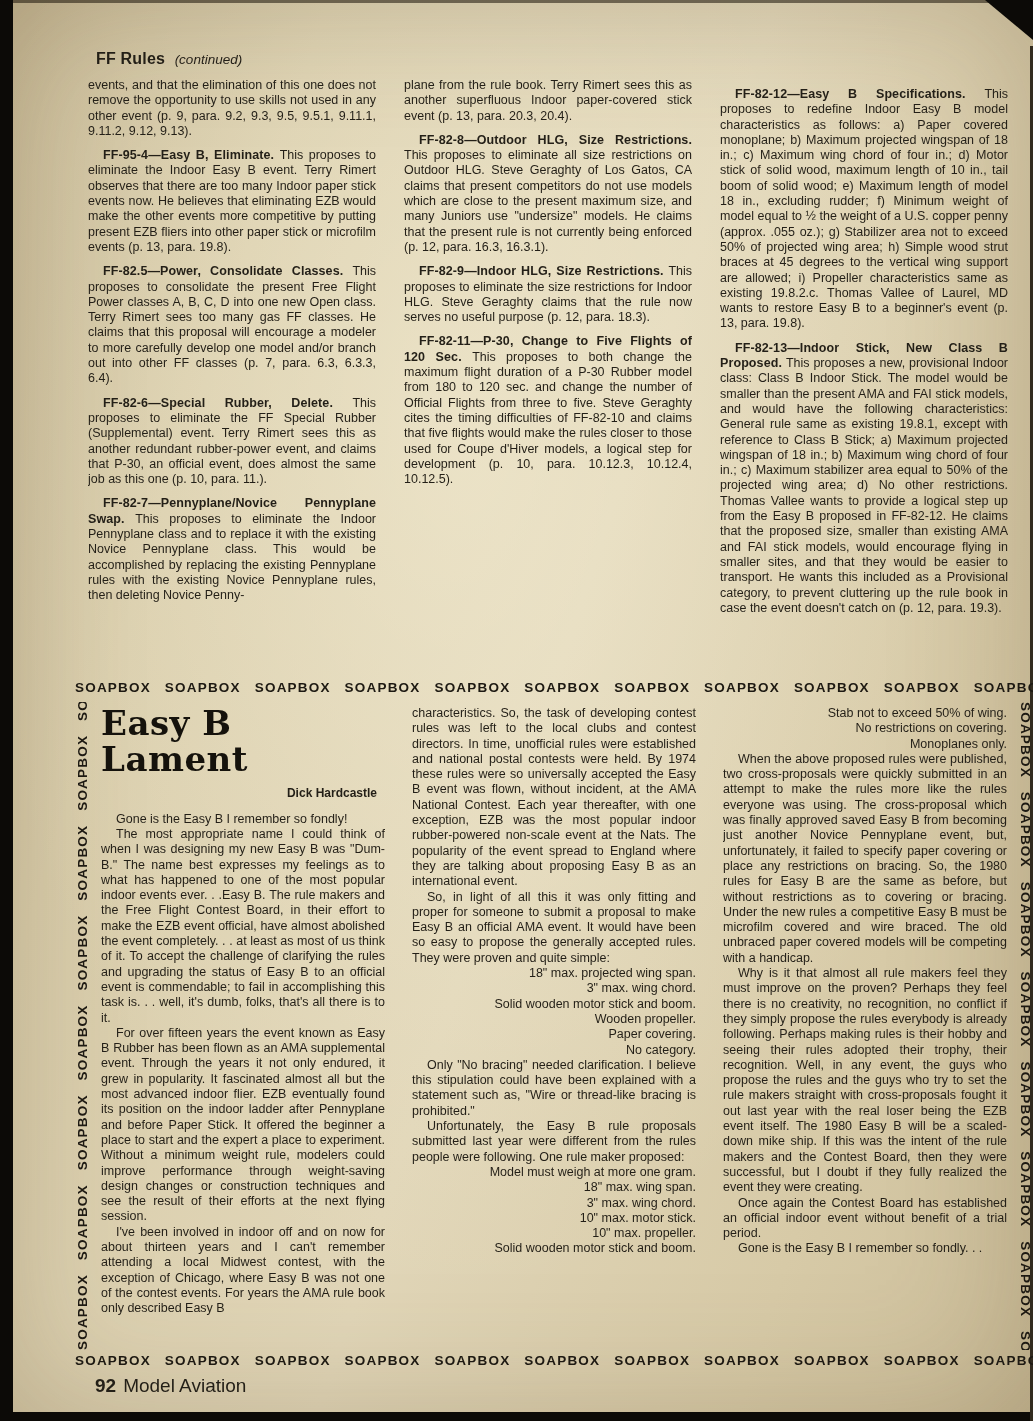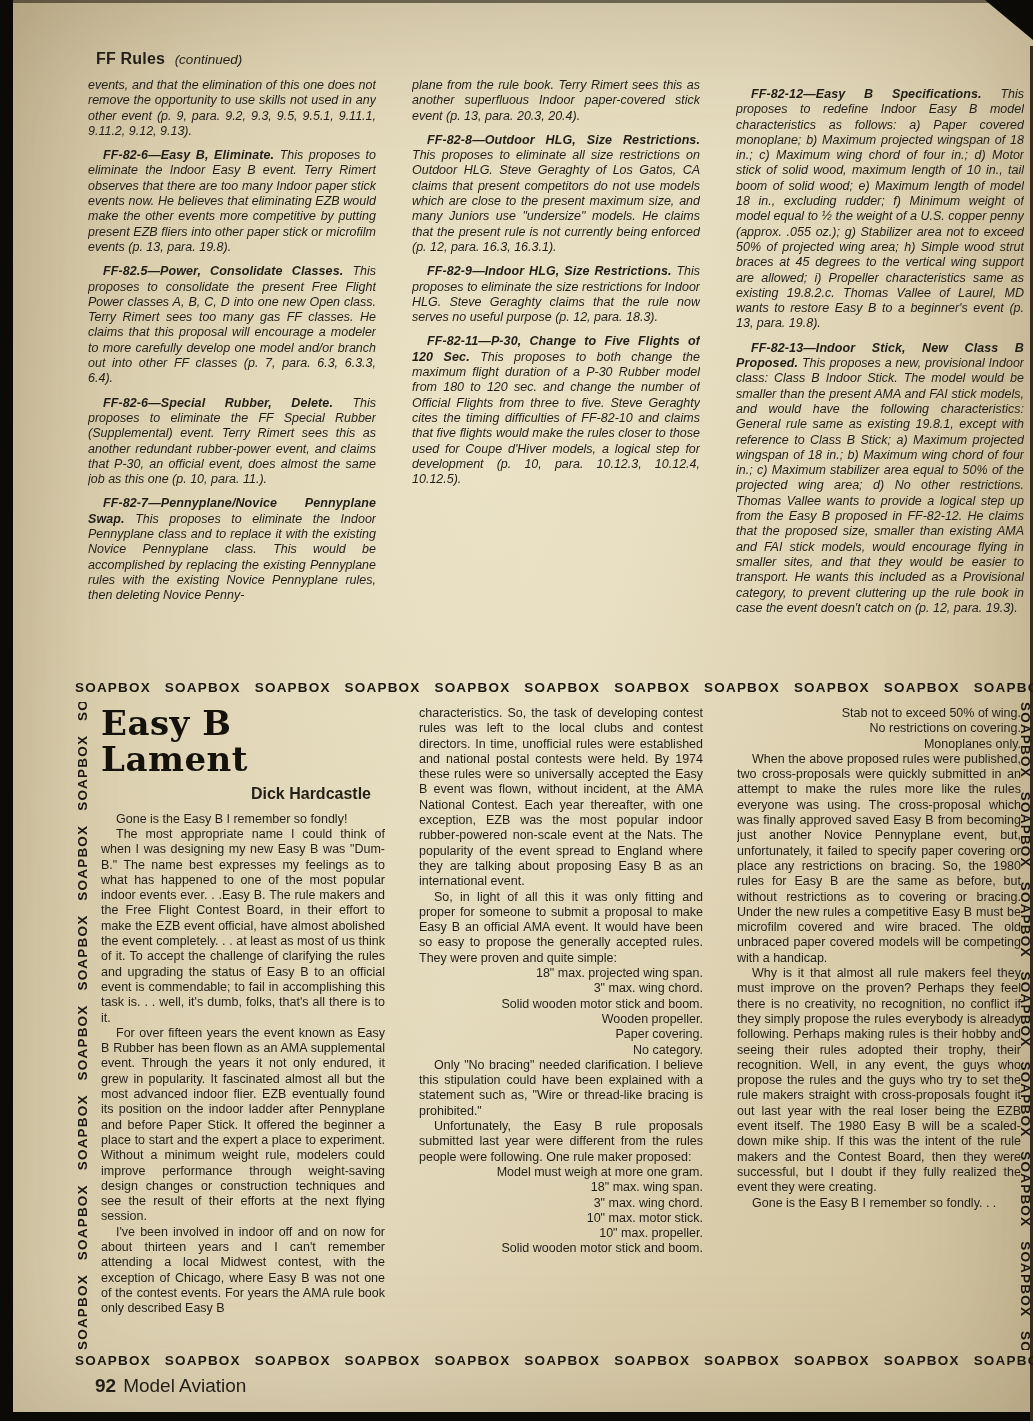--- a/index.html
+++ b/index.html
@@ -26,21 +26,21 @@
                  border-top: 40px solid #0c0a07; border-left: 48px solid transparent; }
 
   .page { position: absolute; inset: 0; padding-left: 27px; }
 
   
   .ffrules { position: absolute; left: 88px; top: 50px; width: 920px; }
   .ffrules-header { margin-left: 8px; margin-bottom: 10px; }
   .ff-title { font-weight: bold; font-size: 16px; letter-spacing: 0.2px; }
   .ff-cont  { font-style: italic; font-size: 13.5px; margin-left: 5px; }
 
-  .cols { display: flex; gap: 36px; font-style: italic; }
+  .cols { display: flex; gap: 28px; }
   .col {
     flex: 0 0 auto; width: 288px;
     font-size: 12.5px; line-height: 15.3px;
     text-align: justify;
     overflow: hidden;
   }
   .ffrules .col { height: 592px; }
 
   .para { text-indent: 15px; }
   .para.noindent { text-indent: 0; }
@@ -61,30 +61,30 @@
   
   .easyb { position: absolute; left: 75px; top: 702px; width: 958px; height: 648px; }
   .vert-banner {
     position: absolute; top: 0; width: 22px; height: 100%;
     font-weight: bold; font-size: 13.5px; letter-spacing: 1.2px; word-spacing: 9px;
     writing-mode: vertical-rl; white-space: nowrap; overflow: hidden; color: #1d1912;
   }
   .vert-left  { left: 0; transform: rotate(180deg); }
   .vert-right { right: 0; }
 
-  .easyb-cols { margin: 4px 26px 0 26px; display: flex; gap: 34px; }
+  .easyb-cols { margin: 4px 26px 0 26px; display: flex; gap: 27px; }
   .easyb-cols .col { width: 284px; height: 640px; }
 
   .easyb-title {
     font-family: "DejaVu Serif", serif;
     font-weight: bold; font-size: 34px; line-height: 1.05;
     letter-spacing: 0.5px; color: #15120c;
     text-indent: 0; text-align: left;
   }
-  .byline { font-weight: bold; font-size: 16px; text-align: right; margin: 9px 14px 10px 0; }
+  .byline { font-weight: bold; font-size: 12px; text-align: right; margin: 9px 8px 10px 0; }
 
   
   .page-footer { position: absolute; left: 95px; top: 1375px; font-size: 19px; }
   .page-number { font-weight: bold; margin-right: 7px; }
   .magazine-name { font-weight: normal; }
 </style>
 </head>
 <body>
 
 <div class="paper"></div>
@@ -97,21 +97,21 @@
 <main class="page">
 
   <section class="ffrules">
     <header class="ffrules-header">
       <span class="ff-title">FF Rules</span>
       <span class="ff-cont">(continued)</span>
     </header>
     <div class="cols">
       <div class="col">
           <p class="para noindent">events, and that the elimination of this one does not remove the opportunity to use skills not used in any other event (p. 9, para. 9.2, 9.3, 9.5, 9.5.1, 9.11.1, 9.11.2, 9.12, 9.13).</p>
-          <p class="para lead-para"><b>FF-82-6—Easy B, Eliminate. </b>This proposes to eliminate the Indoor Easy B event. Terry Rimert observes that there are too many Indoor paper stick events now. He believes that eliminating EZB would make the other events more competitive by putting present EZB fliers into other paper stick or microfilm events (p. 13, para. 19.8).</p>
+          <p class="para lead-para"><b>FF-95-4—Easy B, Eliminate. </b>This proposes to eliminate the Indoor Easy B event. Terry Rimert observes that there are too many Indoor paper stick events now. He believes that eliminating EZB would make the other events more competitive by putting present EZB fliers into other paper stick or microfilm events (p. 13, para. 19.8).</p>
           <p class="para lead-para"><b>FF-82.5—Power, Consolidate Classes. </b>This proposes to consolidate the present Free Flight Power classes A, B, C, D into one new Open class. Terry Rimert sees too many gas FF classes. He claims that this proposal will encourage a modeler to more carefully develop one model and/or branch out into other FF classes (p. 7, para. 6.3, 6.3.3, 6.4).</p>
           <p class="para lead-para"><b>FF-82-6—Special Rubber, Delete. </b>This proposes to eliminate the FF Special Rubber (Supplemental) event. Terry Rimert sees this as another redundant rubber-power event, and claims that P-30, an official event, does almost the same job as this one (p. 10, para. 11.).</p>
           <p class="para lead-para"><b>FF-82-7—Pennyplane/Novice Pennyplane Swap. </b>This proposes to eliminate the Indoor Pennyplane class and to replace it with the existing Novice Pennyplane class. This would be accomplished by replacing the existing Pennyplane rules with the existing Novice Pennyplane rules, then deleting Novice Penny-</p>
         </div>
       <div class="col">
           <p class="para noindent">plane from the rule book. Terry Rimert sees this as another superfluous Indoor paper-covered stick event (p. 13, para. 20.3, 20.4).</p>
           <p class="para lead-para"><b>FF-82-8—Outdoor HLG, Size Restrictions. </b>This proposes to eliminate all size restrictions on Outdoor HLG. Steve Geraghty of Los Gatos, CA claims that present competitors do not use models which are close to the present maximum size, and many Juniors use "undersize" models. He claims that the present rule is not currently being enforced (p. 12, para. 16.3, 16.3.1).</p>
           <p class="para lead-para"><b>FF-82-9—Indoor HLG, Size Restrictions. </b>This proposes to eliminate the size restrictions for Indoor HLG. Steve Geraghty claims that the rule now serves no useful purpose (p. 12, para. 18.3).</p>
           <p class="para lead-para"><b>FF-82-11—P-30, Change to Five Flights of 120 Sec. </b>This proposes to both change the maximum flight duration of a P-30 Rubber model from 180 to 120 sec. and change the number of Official Flights from three to five. Steve Geraghty cites the timing difficulties of FF-82-10 and claims that five flights would make the rules closer to those used for Coupe d'Hiver models, a logical step for development (p. 10, para. 10.12.3, 10.12.4, 10.12.5).</p>
         </div>
@@ -155,20 +155,21 @@
           <div class="rule-line">10" max. motor stick.</div>
           <div class="rule-line">10" max. propeller.</div>
           <div class="rule-line">Solid wooden motor stick and boom.</div>
         </div>
       <div class="col">
           <div class="rule-line">Stab not to exceed 50% of wing.</div>
           <div class="rule-line">No restrictions on covering.</div>
           <div class="rule-line">Monoplanes only.</div>
           <p class="para">When the above proposed rules were published, two cross-proposals were quickly submitted in an attempt to make the rules more like the rules everyone was using. The cross-proposal which was finally approved saved Easy B from becoming just another Novice Pennyplane event, but, unfortunately, it failed to specify paper covering or place any restrictions on bracing. So, the 1980 rules for Easy B are the same as before, but without restrictions as to covering or bracing. Under the new rules a competitive Easy B must be microfilm covered and wire braced. The old unbraced paper covered models will be competing with a handicap.</p>
           <p class="para">Why is it that almost all rule makers feel they must improve on the proven? Perhaps they feel there is no creativity, no recognition, no conflict if they simply propose the rules everybody is already following. Perhaps making rules is their hobby and seeing their rules adopted their trophy, their recognition. Well, in any event, the guys who propose the rules and the guys who try to set the rule makers straight with cross-proposals fought it out last year with the real loser being the EZB event itself. The 1980 Easy B will be a scaled-down mike ship. If this was the intent of the rule makers and the Contest Board, then they were successful, but I doubt if they fully realized the event they were creating.</p>
+          <p class="para">Once again the Contest Board has established an official indoor event without benefit of a trial period.</p>
           <p class="para">Gone is the Easy B I remember so fondly. . .</p>
         </div>
     </div>
 
     <div class="vert-banner vert-right">SOAPBOX  SOAPBOX  SOAPBOX  SOAPBOX  SOAPBOX  SOAPBOX  SOAPBOX  SOAPBOX  SOAPBOX  SOAPBOX  SOAPBOX  SOAPBOX  SOAPBOX  SOAPBOX  SOAPBOX</div>
   </section>
 
   <div class="soapbox-banner soapbox-bottom">SOAPBOX  SOAPBOX  SOAPBOX  SOAPBOX  SOAPBOX  SOAPBOX  SOAPBOX  SOAPBOX  SOAPBOX  SOAPBOX  SOAPBOX  SOAPBOX  SOAPBOX  SOAPBOX</div>
 
   <footer class="page-footer">

